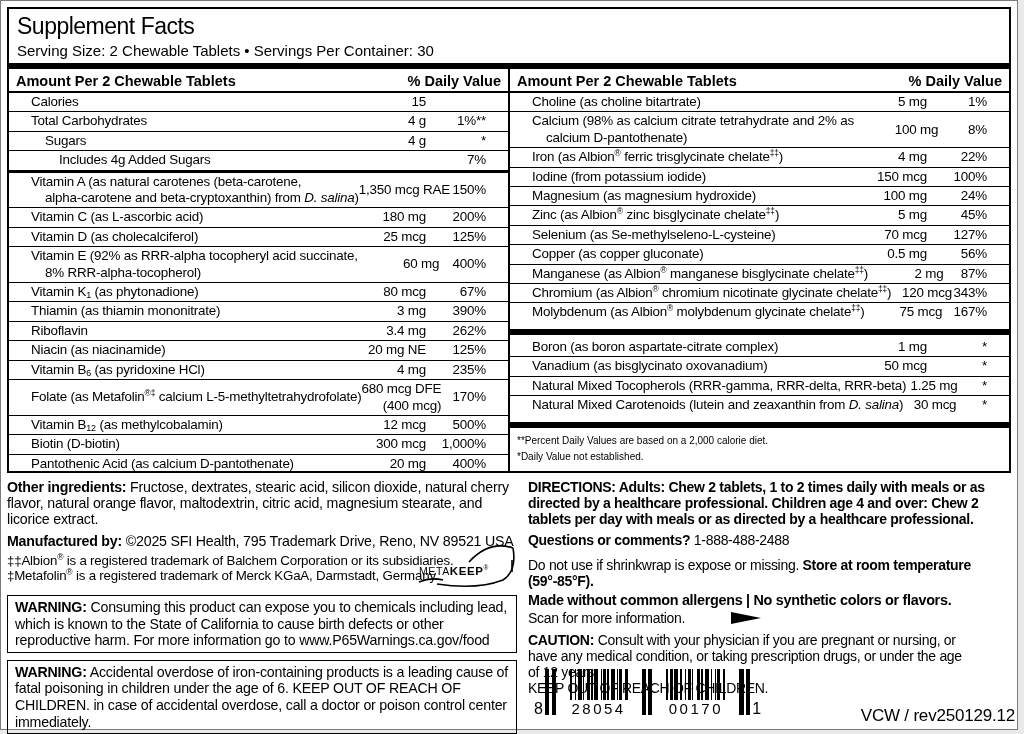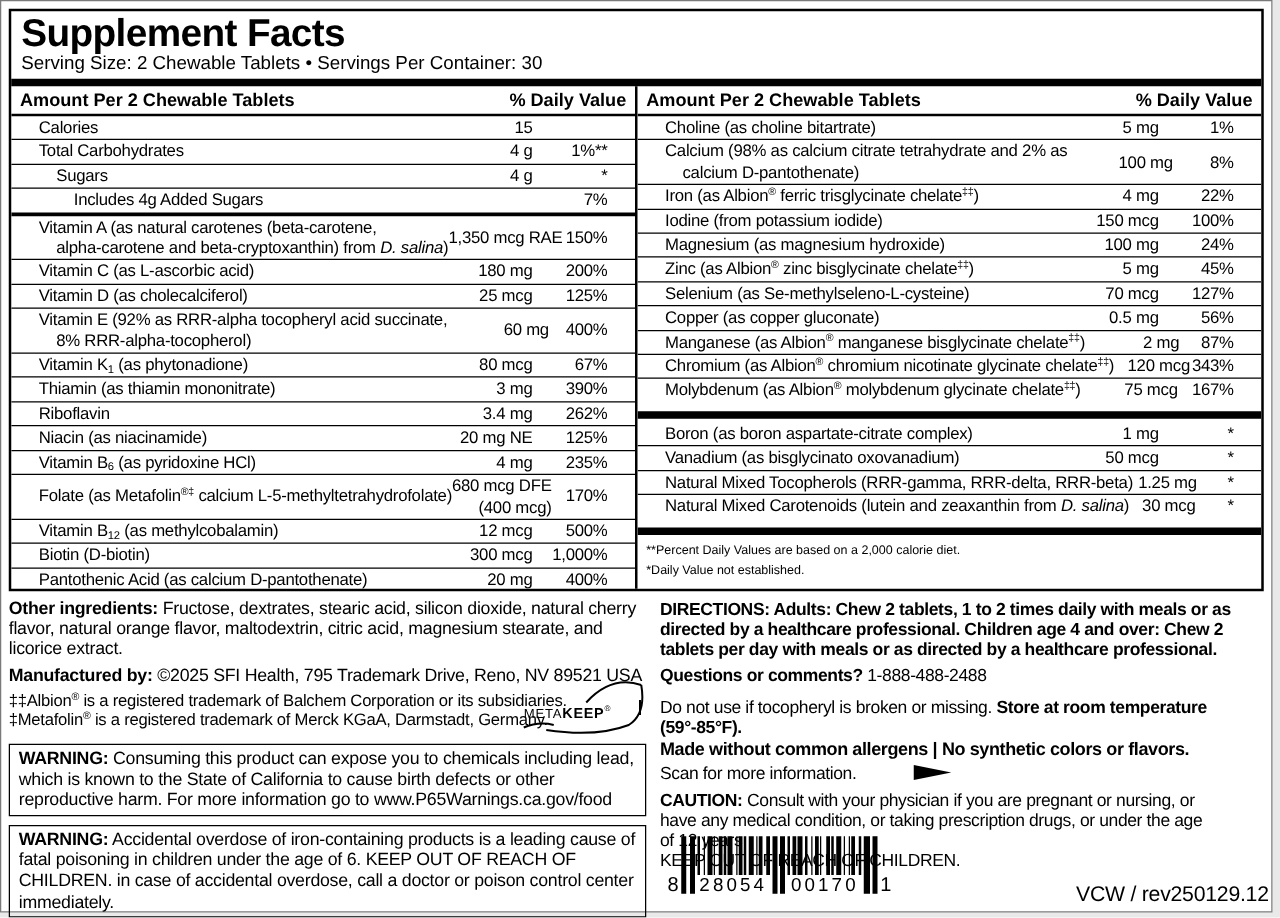--- a/index.html
+++ b/index.html
@@ -5,21 +5,21 @@
   html,body{margin:0;padding:0}
   body{width:1024px;height:734px;background:#e9e9e9;font-family:"Liberation Sans",sans-serif;color:#000;position:relative;overflow:hidden}
   .page{position:absolute;left:0;top:0;width:1016px;height:728px;background:#fff;border:1.5px solid #7a7a7a}
   i{font-style:italic}
   sup{font-size:8.5px;line-height:0;vertical-align:5px}
   sub{font-size:9px;line-height:0;vertical-align:-2px}
   b{font-weight:bold}
 
   
   .sf-box{position:absolute;left:6px;top:6px;width:1004px;height:466px;border:2.5px solid #000;box-sizing:border-box;display:flex;flex-direction:column;background:#fff}
-  .sf-title{font-size:31px;font-weight:bold;line-height:31px;padding:2px 8px 0;letter-spacing:-0.5px}
+  .sf-title{font-size:23px;font-weight:normal;line-height:31px;padding:2px 8px 0;letter-spacing:-0.5px}
   .sf-serving{font-size:15px;line-height:18px;padding:0 8px 3px}
   .sf-thickbar{height:6px;background:#000;flex:none}
   .sf-cols{flex:1;display:flex;min-height:0}
   .sf-col{flex:1;display:flex;flex-direction:column;overflow:hidden}
   .sf-col.left{border-right:2.5px solid #000}
   .sf-head{display:flex;justify-content:space-between;font-size:14.5px;font-weight:bold;line-height:16px;padding:4px 7px 2px;border-bottom:2.5px solid #000}
   .sf-row{display:flex;align-items:center;font-size:13.4px;line-height:16.4px;padding:1px 22px;border-top:1px solid #000;letter-spacing:-0.2px}
   .sf-row.nosep{border-top:none}
   .sf-row.thicksep{border-top:3px solid #000}
   .cell-name{flex:1;white-space:nowrap}
@@ -49,21 +49,21 @@
   .br-para{margin:0;font-size:14px;line-height:16px;letter-spacing:-0.3px}
   .q-line{margin-top:5px}
   .storage-line{margin-top:9px}
   .allergen-line{margin-top:3px;font-size:14.4px}
   .scan-line{display:flex;align-items:center;gap:46px;margin-top:2px}
   .arrow-icon{width:0;height:0;border-top:6px solid transparent;border-bottom:6px solid transparent;border-left:30px solid #000}
   .caution-line{margin-top:6px;max-width:445px}
   .barcode{position:absolute;left:4px;top:190px;display:flex;align-items:flex-start}
   .bc-digit{font-size:16px;align-self:flex-end;padding:0 2px;line-height:15px}
   .bc-guard{display:flex;height:46px}
-  .bc-group{display:flex;flex-direction:column;padding:0 2px}
+  .bc-group{display:flex;flex-direction:column;padding:0 14px}
   .bc-bars{display:flex;height:31px}
   .bc-bar{background:#000;height:100%}
   .bc-num{font-size:15px;text-align:center;letter-spacing:2.5px;line-height:15px;padding-top:0.5px}
   .rev-code{position:absolute;right:2px;top:227px;font-size:17px;letter-spacing:-0.2px}
 </style>
 </head>
 <body>
 
 <div class="page">
 
@@ -408,21 +408,21 @@
       </div>
     </div>
     <div class="warning-box"><b>WARNING:</b><span> Consuming this product can expose you to chemicals including lead, which is known to the State of California to cause birth defects or other reproductive harm. For more information go to www.P65Warnings.ca.gov/food</span></div>
     <div class="warning-box"><b>WARNING:</b><span> Accidental overdose of iron-containing products is a leading cause of fatal poisoning in children under the age of 6. KEEP OUT OF REACH OF CHILDREN. in case of accidental overdose, call a doctor or poison control center immediately.</span></div>
 
   </div>
 
   <div class="bottom-right">
     <p class="br-para"><b>DIRECTIONS: Adults: Chew 2 tablets, 1 to 2 times daily with meals or as directed by a healthcare professional. Children age 4 and over: Chew 2 tablets per day with meals or as directed by a healthcare professional.</b></p>
     <p class="br-para q-line"><b>Questions or comments?</b><span> 1-888-488-2488</span></p>
-    <p class="br-para storage-line"><span>Do not use if tocopheryl is broken or missing. </span><b>Store at room temperature (59°-85°F).</b></p>
+    <p class="br-para storage-line"><span>Do not use if shrinkwrap is expose or missing. </span><b>Store at room temperature (59°-85°F).</b></p>
     <p class="br-para allergen-line"><b>Made without common allergens | No synthetic colors or flavors.</b></p>
     <div class="scan-line">
       <span class="br-para"><span>Scan for more information.</span></span>
       <span class="arrow-icon"></span>
     </div>
     <p class="br-para caution-line"><b>CAUTION:</b><span> Consult with your physician if you are pregnant or nursing, or have any medical condition, or taking prescription drugs, or under the age of 12 years.</span></p>
     <p class="br-para"><span>KEEP OUT OF REACH OF CHILDREN.</span></p>
     <div class="barcode" id="barcode">
         <span class="bc-digit">8</span>
         <div class="bc-guard">

